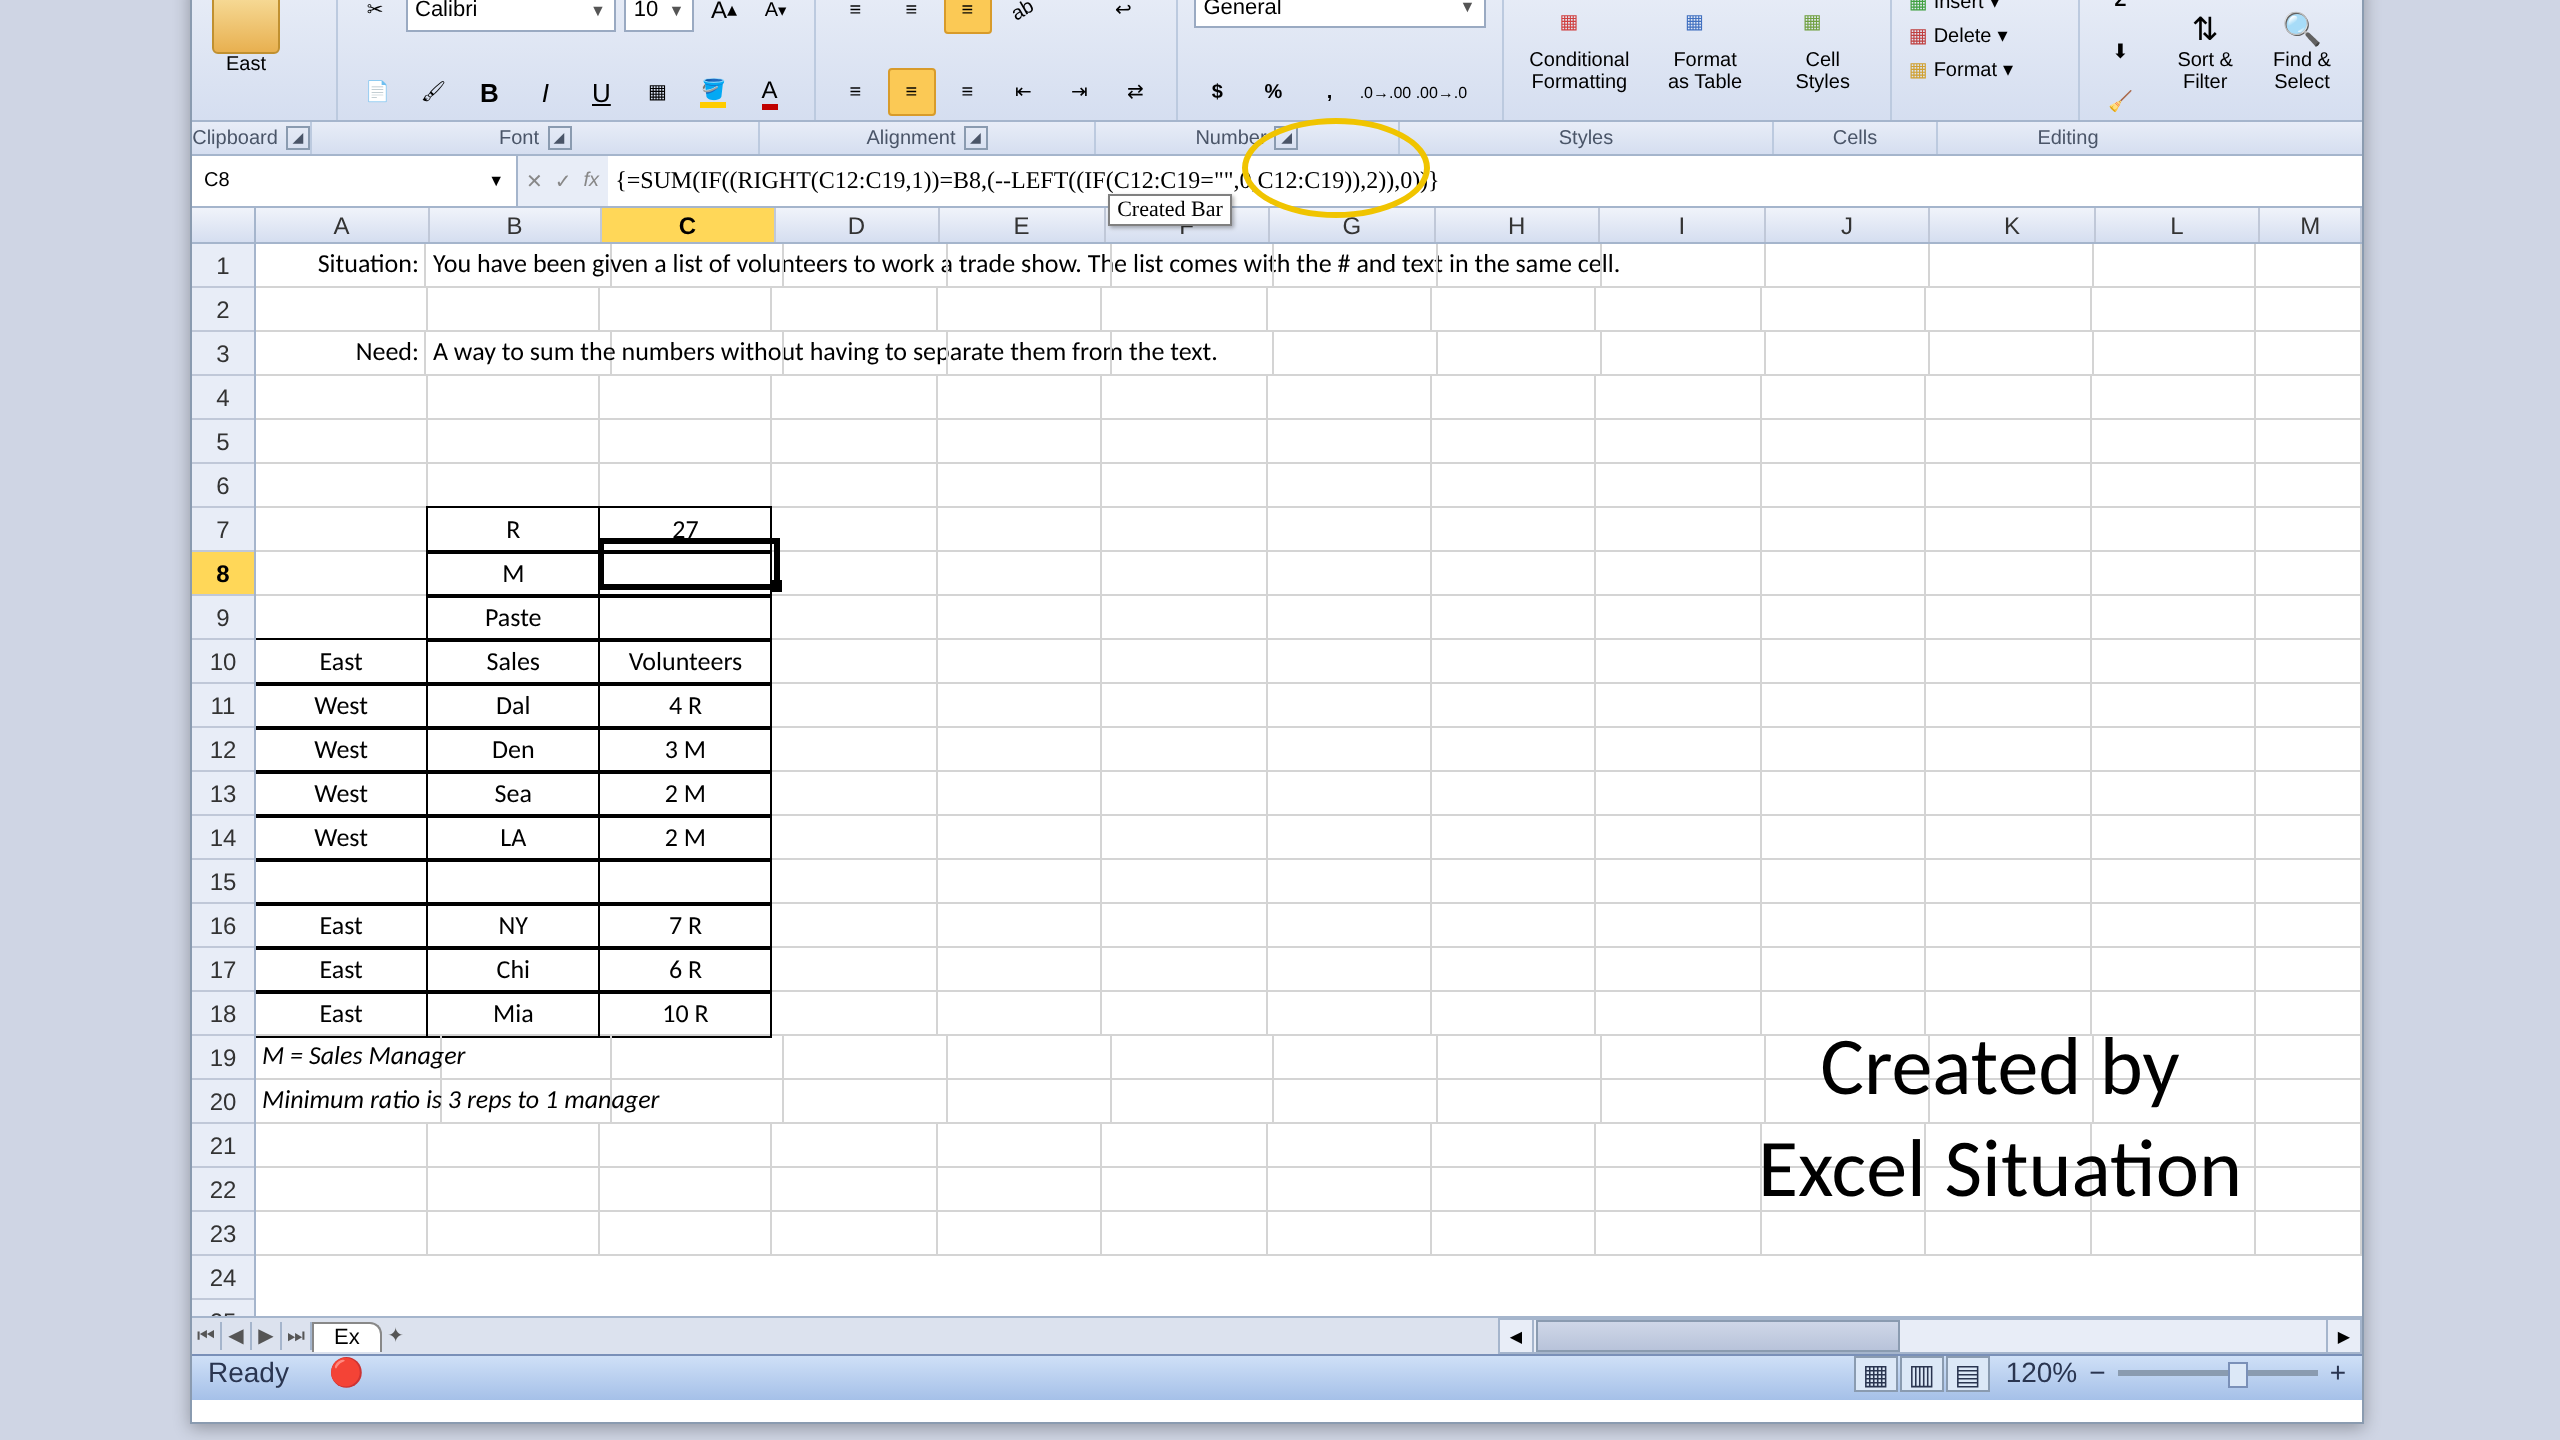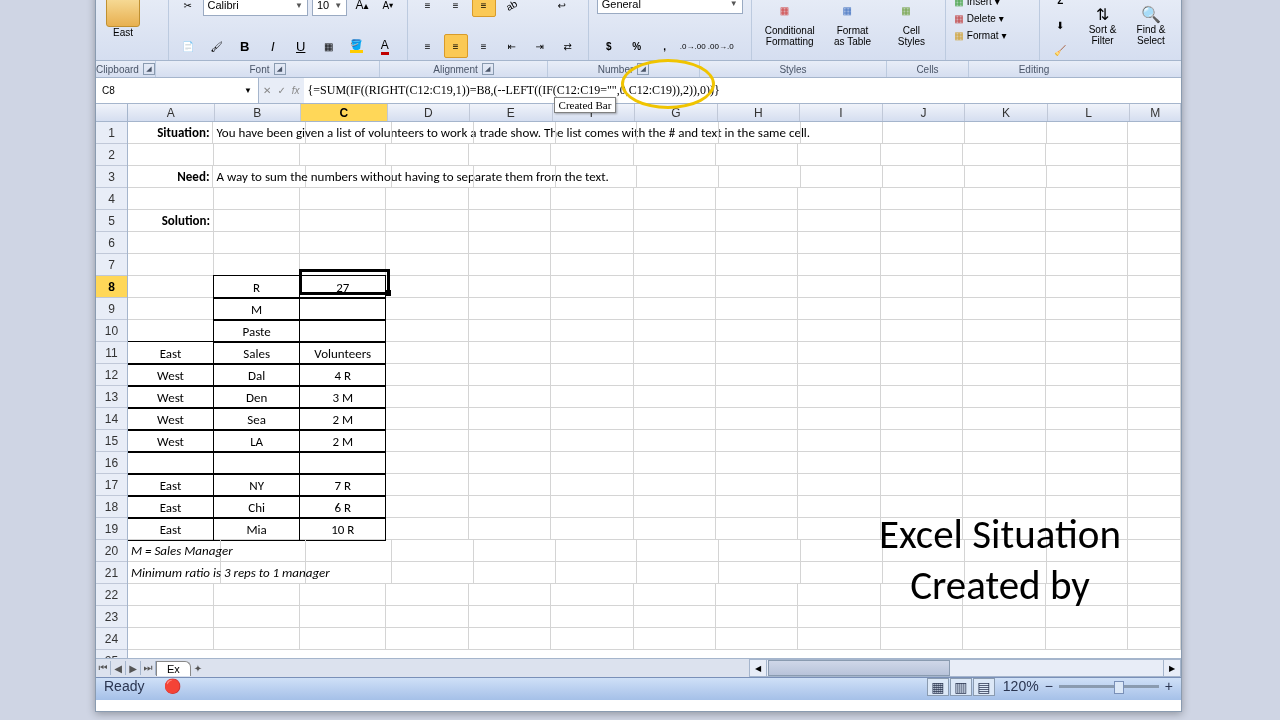--- a/index.html
+++ b/index.html
@@ -27,21 +27,21 @@
 .rh{height:21px;border-bottom:1px solid #c0c8d8;display:flex;align-items:center;justify-content:center;font-size:12px;color:#333}
 .rh.sel{background:#ffd758;color:#000;font-weight:bold}
 .corner{height:17px;border-bottom:1px solid #a5b5cc;background:linear-gradient(#f0f3fa,#d5def0)}
 .cols{flex:1;overflow:hidden}
 .colhdrs{display:flex;height:17px;background:linear-gradient(#f0f3fa,#d5def0);border-bottom:1px solid #a5b5cc}
 .ch{border-right:1px solid #c0c8d8;display:flex;align-items:center;justify-content:center;font-size:12px;color:#333}
 .ch.sel{background:#ffd758;color:#000;font-weight:bold}
 .cells{position:relative}
 .row{display:flex;height:21px;border-bottom:1px solid #d4d4d4}
 .cell{border-right:1px solid #d4d4d4;height:21px;display:flex;align-items:center;padding:0 3px;font-size:13px;font-family:Calibri,sans-serif;overflow:visible;white-space:nowrap}
-.cell.b{font-weight:bold}
+.cell.b{font-weight:normal}
 .cell.i{font-style:italic}
 .cell.c{justify-content:center}
 .cell.r{justify-content:flex-end}
 .cell.bordall{border:1px solid #000!important;margin:-1px 0 0 -1px;height:22px}
 .selbox{position:absolute;border:3px solid #000;pointer-events:none;z-index:5}
 .selbox::after{content:"";position:absolute;right:-4px;bottom:-4px;width:6px;height:6px;background:#000}
 .tabs{height:18px;background:#dce2ee;border-top:1px solid #a5b5cc;display:flex;align-items:center;font-size:10px}
 .tabbtn{width:14px;height:14px;display:flex;align-items:center;justify-content:center;border-right:1px solid #a5b5cc;color:#555}
 .tab{background:#fff;border:1px solid #888;border-bottom:none;padding:1px 10px;font-size:11px;border-radius:0 6px 0 0}
 .hscroll{margin-left:auto;width:430px;height:16px;background:#e8edf7;border:1px solid #a5b5cc;display:flex}
@@ -355,35 +355,20 @@
             <div class="cell" style="width: 82px;"></div>
             <div class="cell" style="width: 82px;"></div>
             <div class="cell" style="width: 82px;"></div>
             <div class="cell" style="width: 82px;"></div>
             <div class="cell" style="width: 82px;"></div>
             <div class="cell" style="width: 82px;"></div>
             <div class="cell" style="width: 82px;"></div>
             <div class="cell" style="width: 50px;"></div>
           </div>
           <div class="row">
-            <div class="cell b r" style="width: 86px;">Solution:</div>
-            <div class="cell" style="width: 86px;"></div>
-            <div class="cell" style="width: 86px;"></div>
-            <div class="cell" style="width: 82px;"></div>
-            <div class="cell" style="width: 82px;"></div>
-            <div class="cell" style="width: 82px;"></div>
-            <div class="cell" style="width: 82px;"></div>
-            <div class="cell" style="width: 82px;"></div>
-            <div class="cell" style="width: 82px;"></div>
-            <div class="cell" style="width: 82px;"></div>
-            <div class="cell" style="width: 82px;"></div>
-            <div class="cell" style="width: 82px;"></div>
-            <div class="cell" style="width: 50px;"></div>
-          </div>
-          <div class="row">
             <div class="cell" style="width: 86px;"></div>
             <div class="cell" style="width: 86px;"></div>
             <div class="cell" style="width: 86px;"></div>
             <div class="cell" style="width: 82px;"></div>
             <div class="cell" style="width: 82px;"></div>
             <div class="cell" style="width: 82px;"></div>
             <div class="cell" style="width: 82px;"></div>
             <div class="cell" style="width: 82px;"></div>
             <div class="cell" style="width: 82px;"></div>
             <div class="cell" style="width: 82px;"></div>
@@ -692,17 +677,17 @@
       <span>120%</span>
       <span>−</span>
       <div class="slider">
           <div class="h"></div>
         </div>
       <span>+</span>
     </div>
   </div>
 
   <div class="watermark">
+    <div>Created by</div>
     <div>Excel Situation</div>
-    <div>Created by</div>
   </div>
 
 </div>
 
 </body></html>

